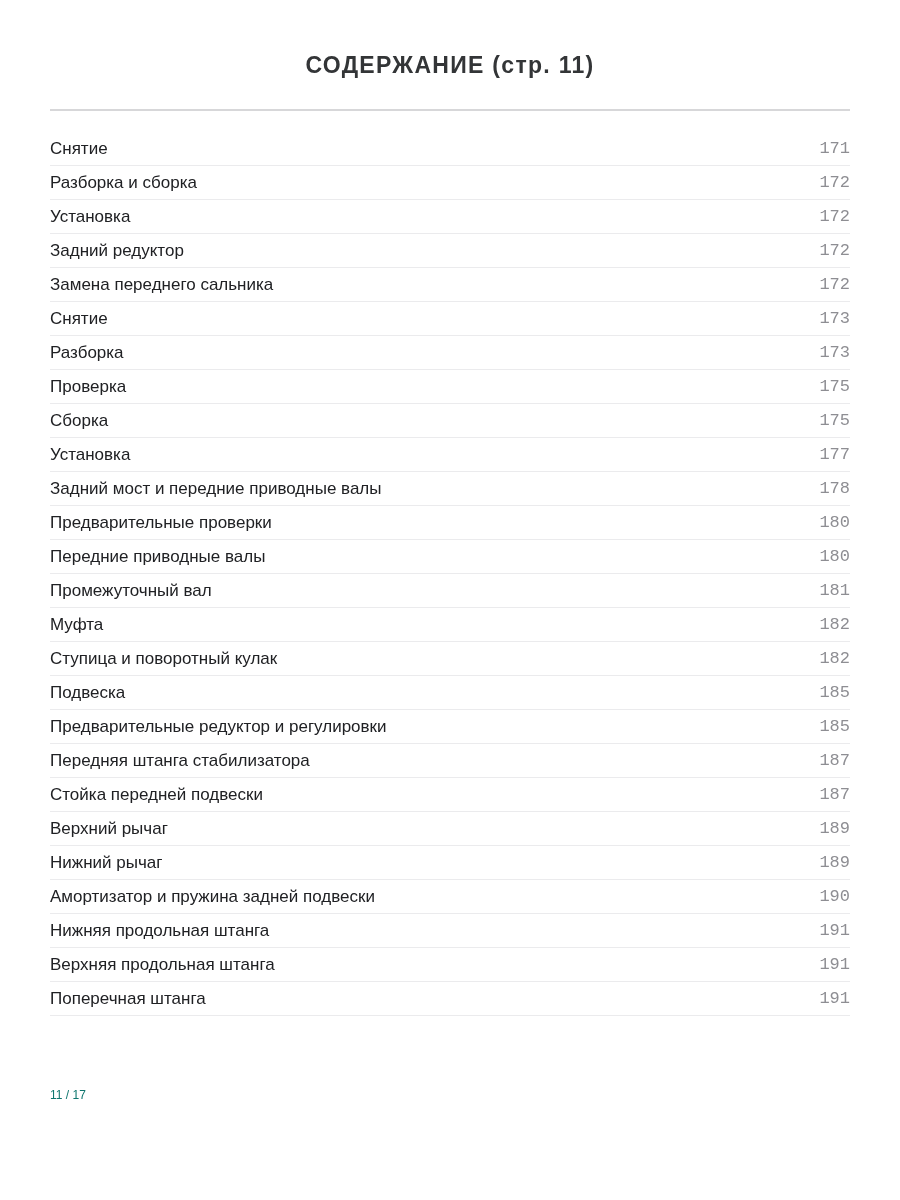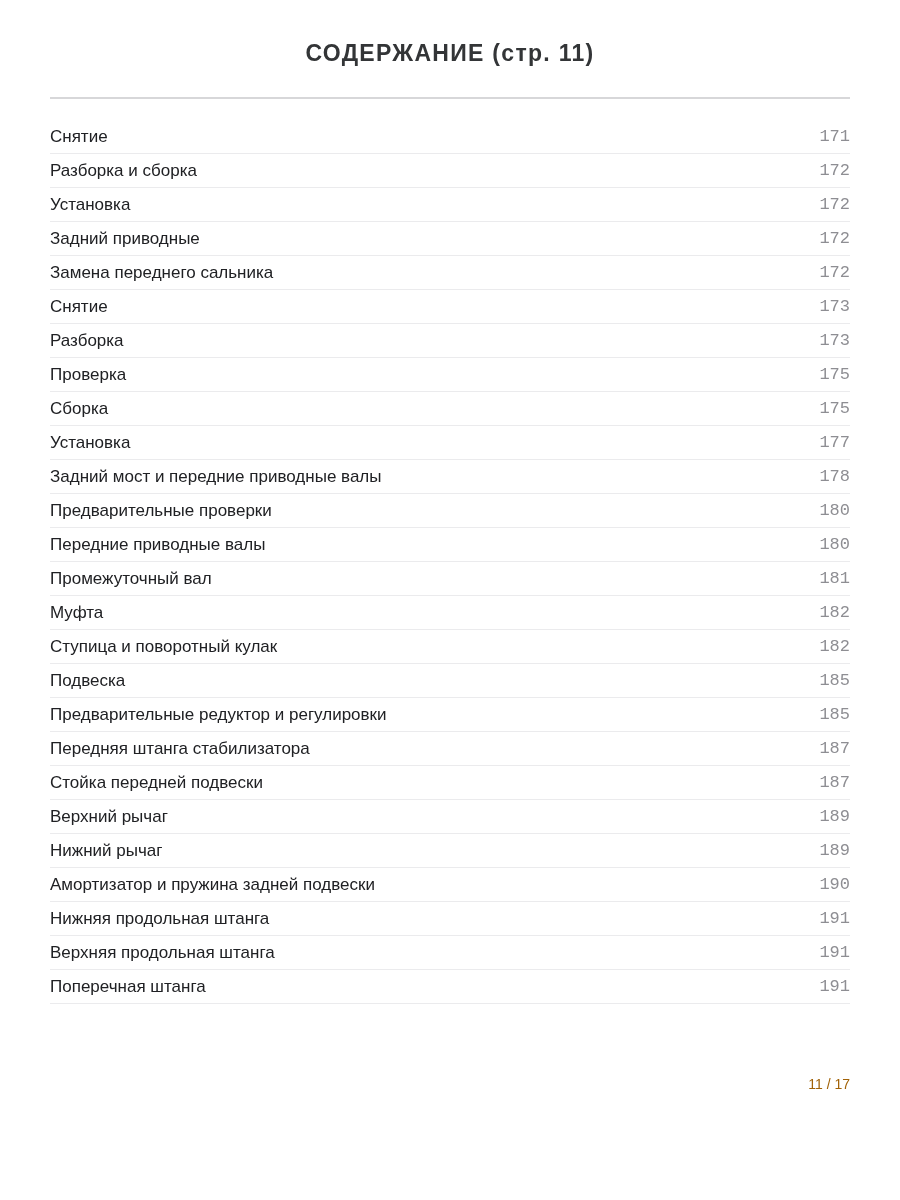--- a/index.html
+++ b/index.html
@@ -8,21 +8,21 @@
     width: 900px;
     height: 1200px;
     background: #ffffff;
     font-family: "Liberation Sans", sans-serif;
     -webkit-font-smoothing: antialiased;
   }
   .page {
     padding: 0 50px;
   }
   .title {
-    margin: 0;
+    margin: 12px;
     padding-top: 40px;
     text-align: center;
     font-size: 23px;
     line-height: 26px;
     font-weight: 700;
     letter-spacing: 1.3px;
     color: #333537;
   }
   .title-divider {
     border: none;
@@ -46,23 +46,23 @@
     white-space: nowrap;
   }
   .toc-page {
     font-size: 17px;
     color: #8e8e93;
     white-space: nowrap;
     font-family: Liberation Mono, monospace;
   }
   .footer {
     margin-top: 72px;
-    text-align: right;
-    font-size: 14px;
-    color: #a16207;
+    text-align: left;
+    font-size: 12px;
+    color: #0f766e;
   }
 </style>
 </head>
 <body>
 
 <div class="page">
   <h1 class="title">СОДЕРЖАНИЕ (стр. 11)</h1>
   <hr class="title-divider">
   <div class="toc" id="toc-list">
   <div class="toc-row">
@@ -74,21 +74,21 @@
     <span class="toc-label">Разборка и сборка</span>
     <span class="toc-page">172</span>
   </div>
 
   <div class="toc-row">
     <span class="toc-label">Установка</span>
     <span class="toc-page">172</span>
   </div>
 
   <div class="toc-row">
-    <span class="toc-label">Задний приводные</span>
+    <span class="toc-label">Задний редуктор</span>
     <span class="toc-page">172</span>
   </div>
 
   <div class="toc-row">
     <span class="toc-label">Замена переднего сальника</span>
     <span class="toc-page">172</span>
   </div>
 
   <div class="toc-row">
     <span class="toc-label">Снятие</span>

